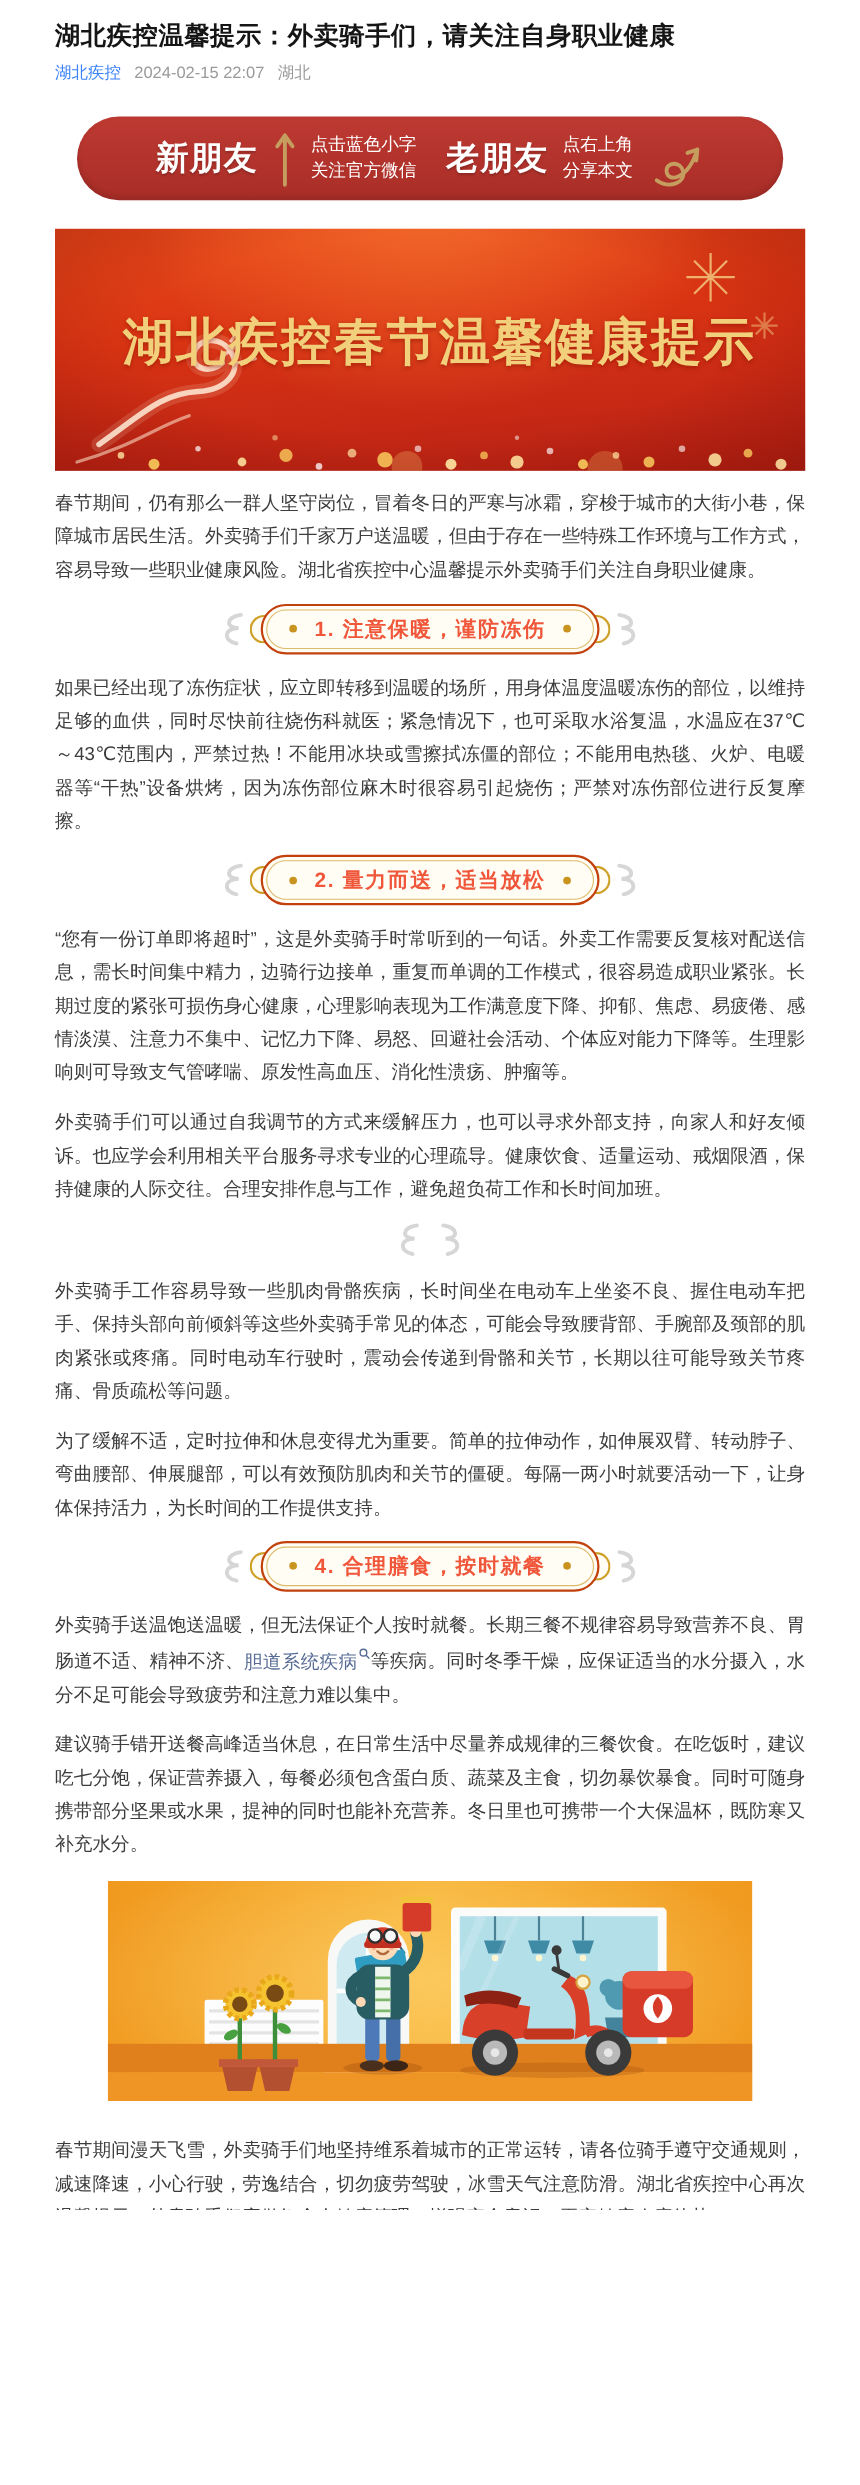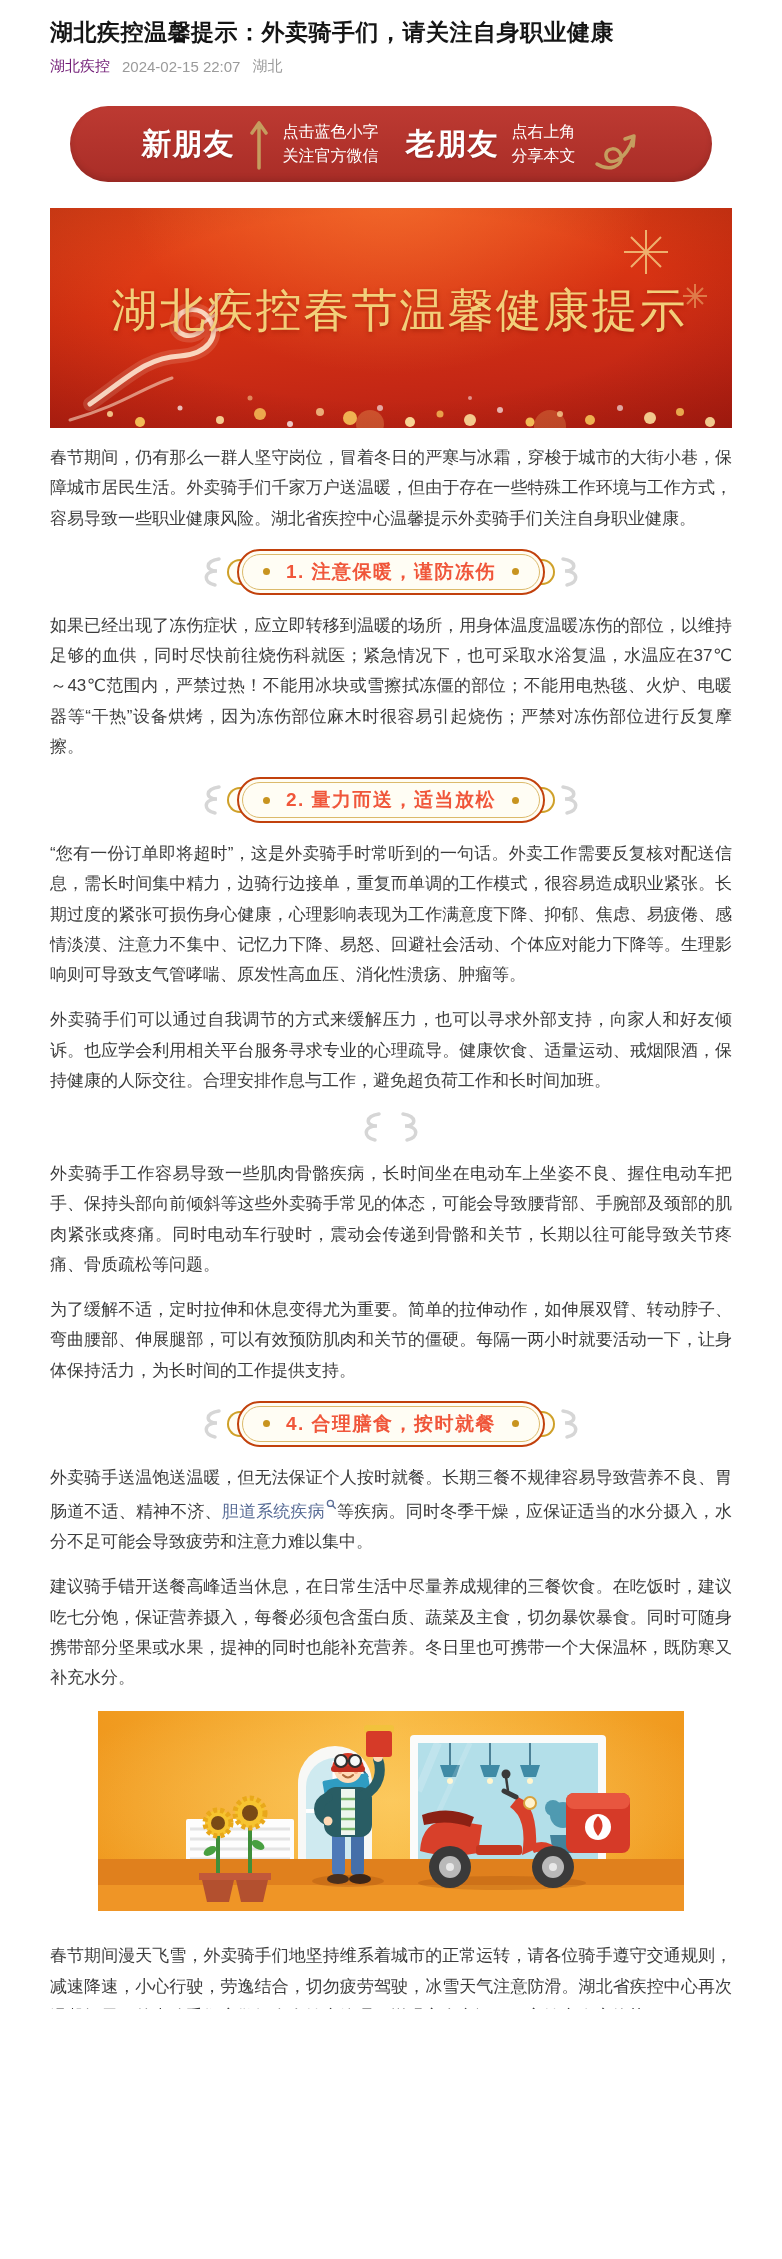--- a/index.html
+++ b/index.html
@@ -7,21 +7,21 @@
     width:782px;height:2009px;overflow:hidden;box-sizing:border-box;
     background:#fff;padding:16px 50px 40px;
     font-family:"Liberation Sans","DejaVu Sans",sans-serif;
     color:#3c3c3c;
   }
   h1.title{
     font-size:23px;line-height:1.4;margin:0 0 9px;color:#151515;font-weight:700;
     letter-spacing:.5px;
   }
   .byline{display:flex;align-items:center;gap:12px;font-size:15px;margin:0 0 4px;}
-  .byline .account{color:#701a75;text-decoration:none;cursor:pointer;}
+  .byline .account{color:#3b82f6;text-decoration:none;cursor:pointer;}
   .byline .meta{color:#9a9a9a;}
   
   .banner{
     margin:30px 20px 0;height:76px;border-radius:40px;
     background:linear-gradient(180deg,#bd3a32,#a92d27);
     display:flex;align-items:center;justify-content:center;gap:13px;
     color:#fff;box-shadow:inset 0 -3px 6px rgba(0,0,0,.12);
   }
   .banner .big{font-size:30px;font-weight:900;letter-spacing:1px;text-shadow:0 1px 2px rgba(0,0,0,.2);}
   .banner .col{display:flex;flex-direction:column;font-size:16px;line-height:1.5;font-weight:500;justify-content:flex-end;}
@@ -29,21 +29,21 @@
   
   .hero{
     position:relative;margin-top:26px;height:220px;overflow:hidden;
     background:
       radial-gradient(ellipse at 50% -10%, rgba(255,140,60,.5), rgba(255,140,60,0) 55%),
       radial-gradient(ellipse at 50% 45%, rgba(0,0,0,0) 55%, rgba(110,8,4,.35) 100%),
       linear-gradient(175deg,#e94a1a 0%,#d93413 40%,#c52815 75%,#b42113 100%);
   }
   .hero-title{
     position:absolute;left:17px;right:0;top:72px;text-align:center;
-    font-size:46px;font-weight:400;letter-spacing:2px;color:#f2cf7a;
+    font-size:46px;font-weight:700;letter-spacing:2px;color:#f2cf7a;
     text-shadow:0 2px 4px rgba(140,20,0,.55);
   }
   .hero svg.deco{position:absolute;left:0;top:0;}
   
   p.body{font-size:17px;line-height:1.78;margin:15px 0;text-align:justify;}
   .inline-link{color:#576b95;text-decoration:none;cursor:pointer;}
   .inline-link sup{margin-left:1px;}
   
   .pill-row{display:flex;align-items:center;justify-content:center;gap:12px;margin:12px 0 16px;}
   .pill{position:relative;}

